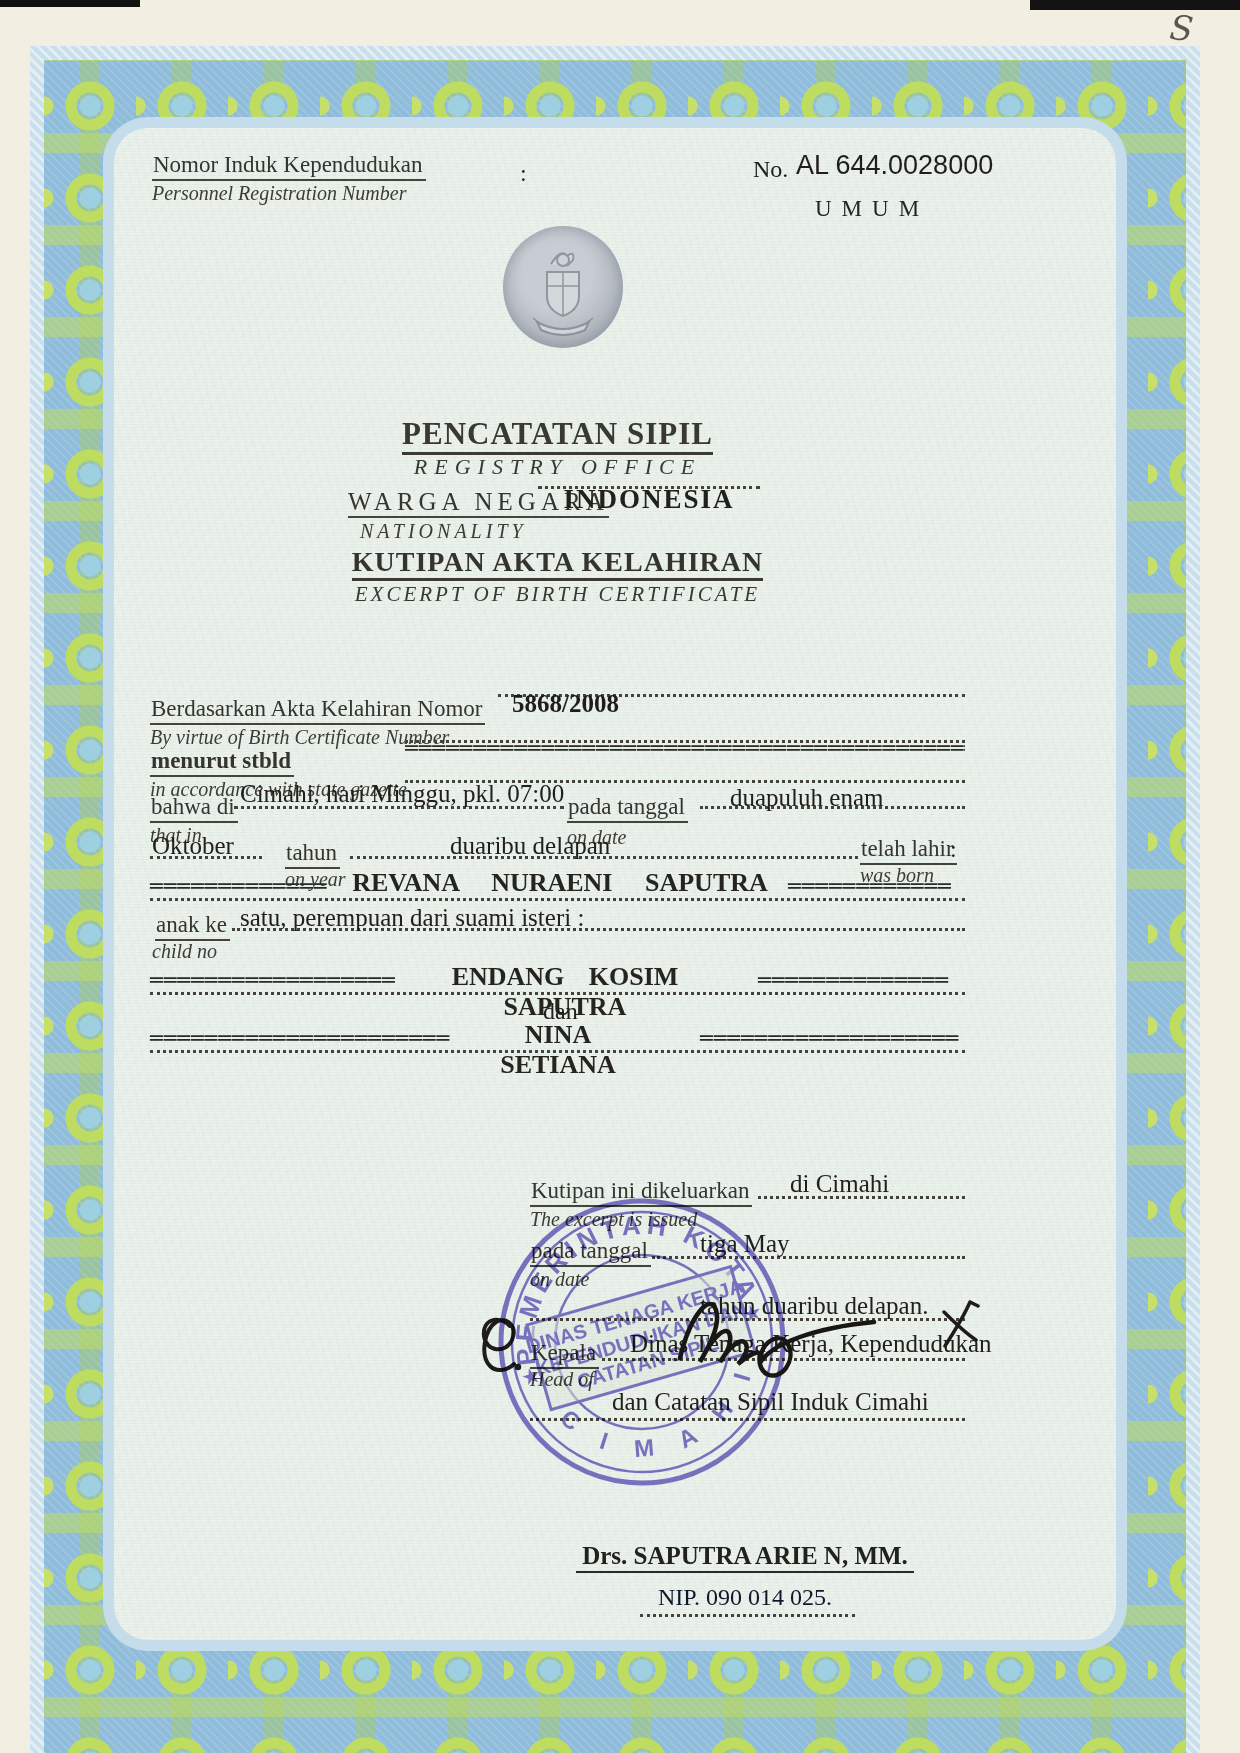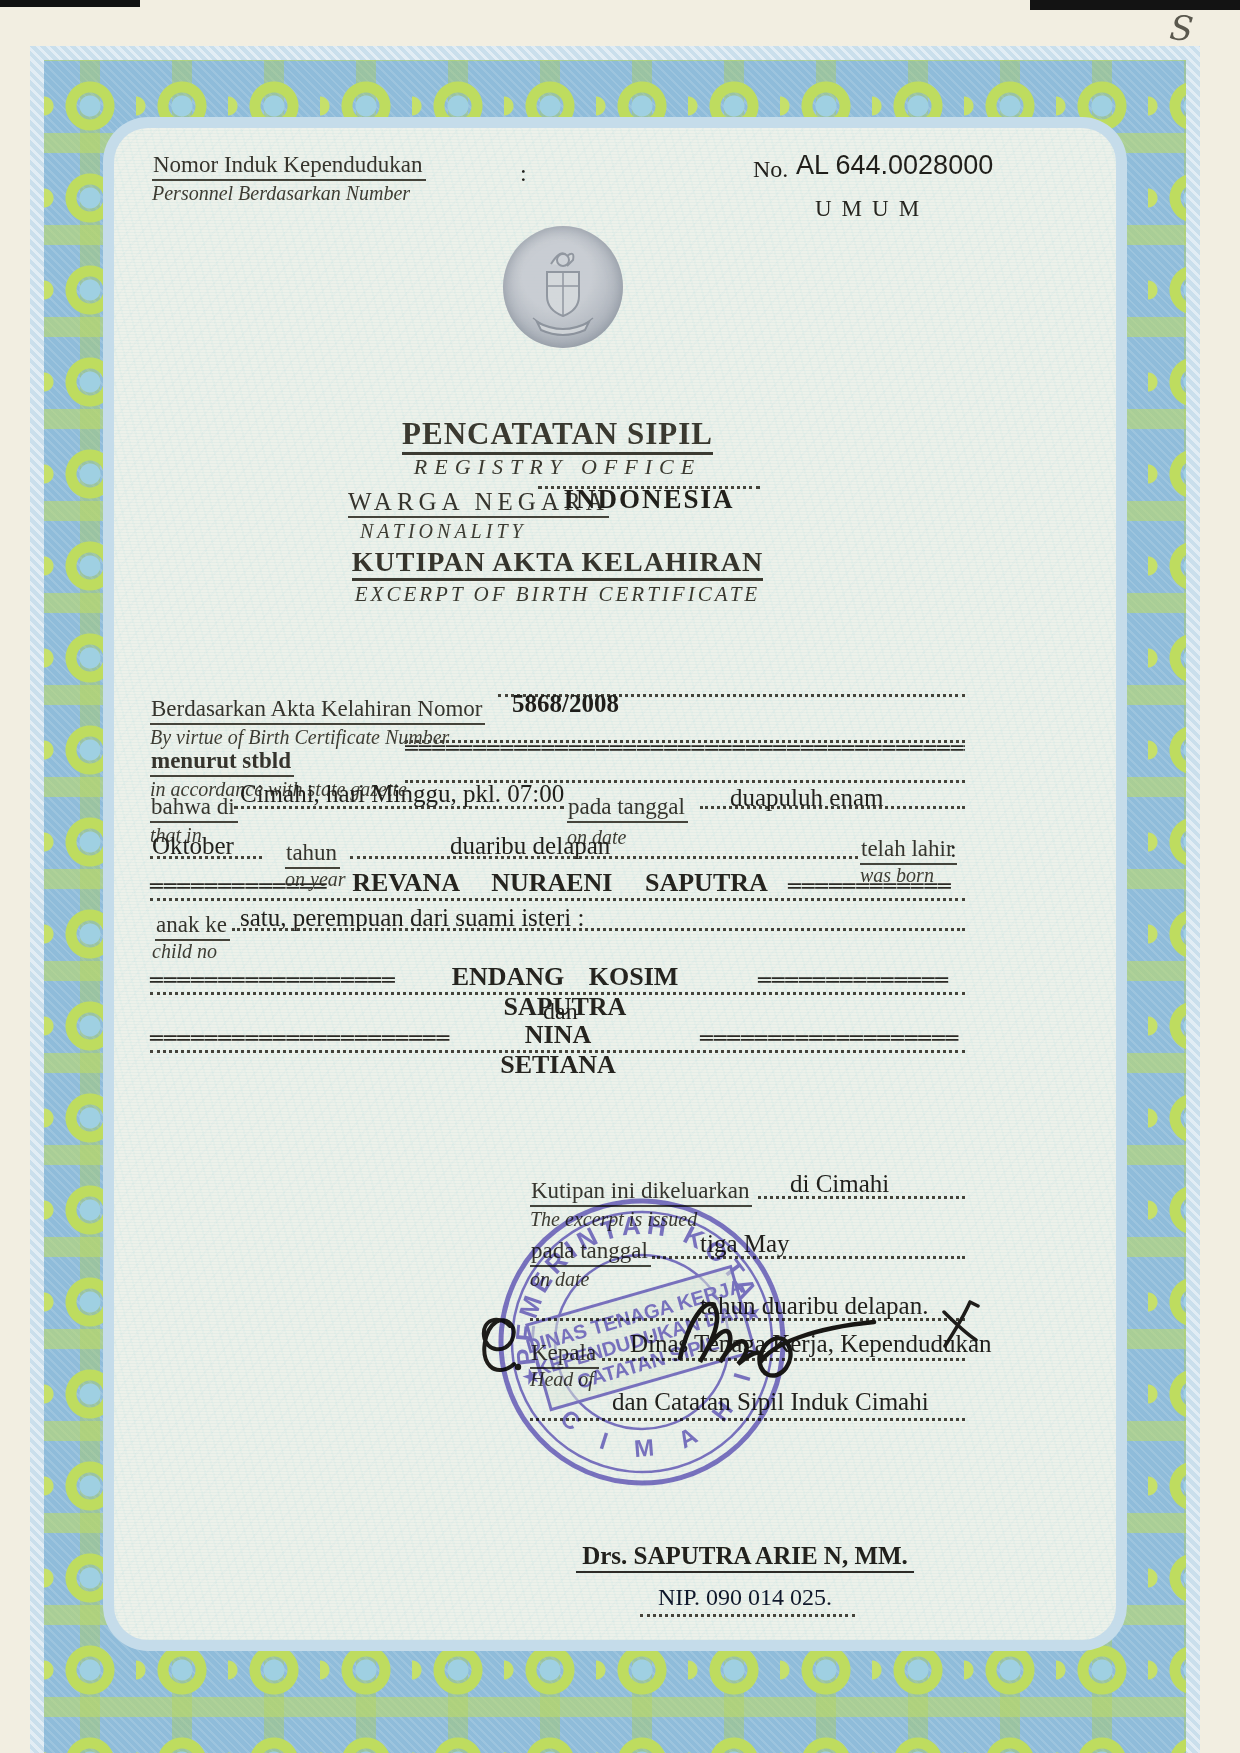--- a/index.html
+++ b/index.html
@@ -58,21 +58,21 @@
 
 <div class="abs scan-top-left"></div>
 <div class="abs scan-top-right"></div>
 <div class="abs hand-s">S</div>
 
 <div class="abs frame-lace"></div>
 <div class="abs frame-blue"></div>
 <div class="abs panel"></div>
 
 <div class="abs lbl" style="left:152px;top:152px;">Nomor Induk Kependudukan</div>
-<div class="abs en" style="left:152px;top:182px;">Personnel Berdasarkan Number</div>
+<div class="abs en" style="left:152px;top:182px;">Personnel Registration Number</div>
 <div class="abs val" style="left:520px;top:160px;">:</div>
 
 <div class="abs val" style="left:753px;top:156px;">No.</div>
 <div class="abs" style="left:796px;top:150px;font-family:'Liberation Sans',sans-serif;font-size:27px;color:#1f1e1a;">AL 644.0028000</div>
 <div class="abs" style="left:815px;top:196px;font-size:23px;letter-spacing:10px;color:#26251f;">UMUM</div>
 
 <div class="abs emblem">
   <svg width="120" height="122" viewBox="0 0 120 122">
     <g stroke="#747b87" fill="none" stroke-width="2" opacity="0.75">
       <path d="M48,38 q10,-16 16,-8 q8,-6 6,4 l-6,6" fill="#d7dade"></path>

